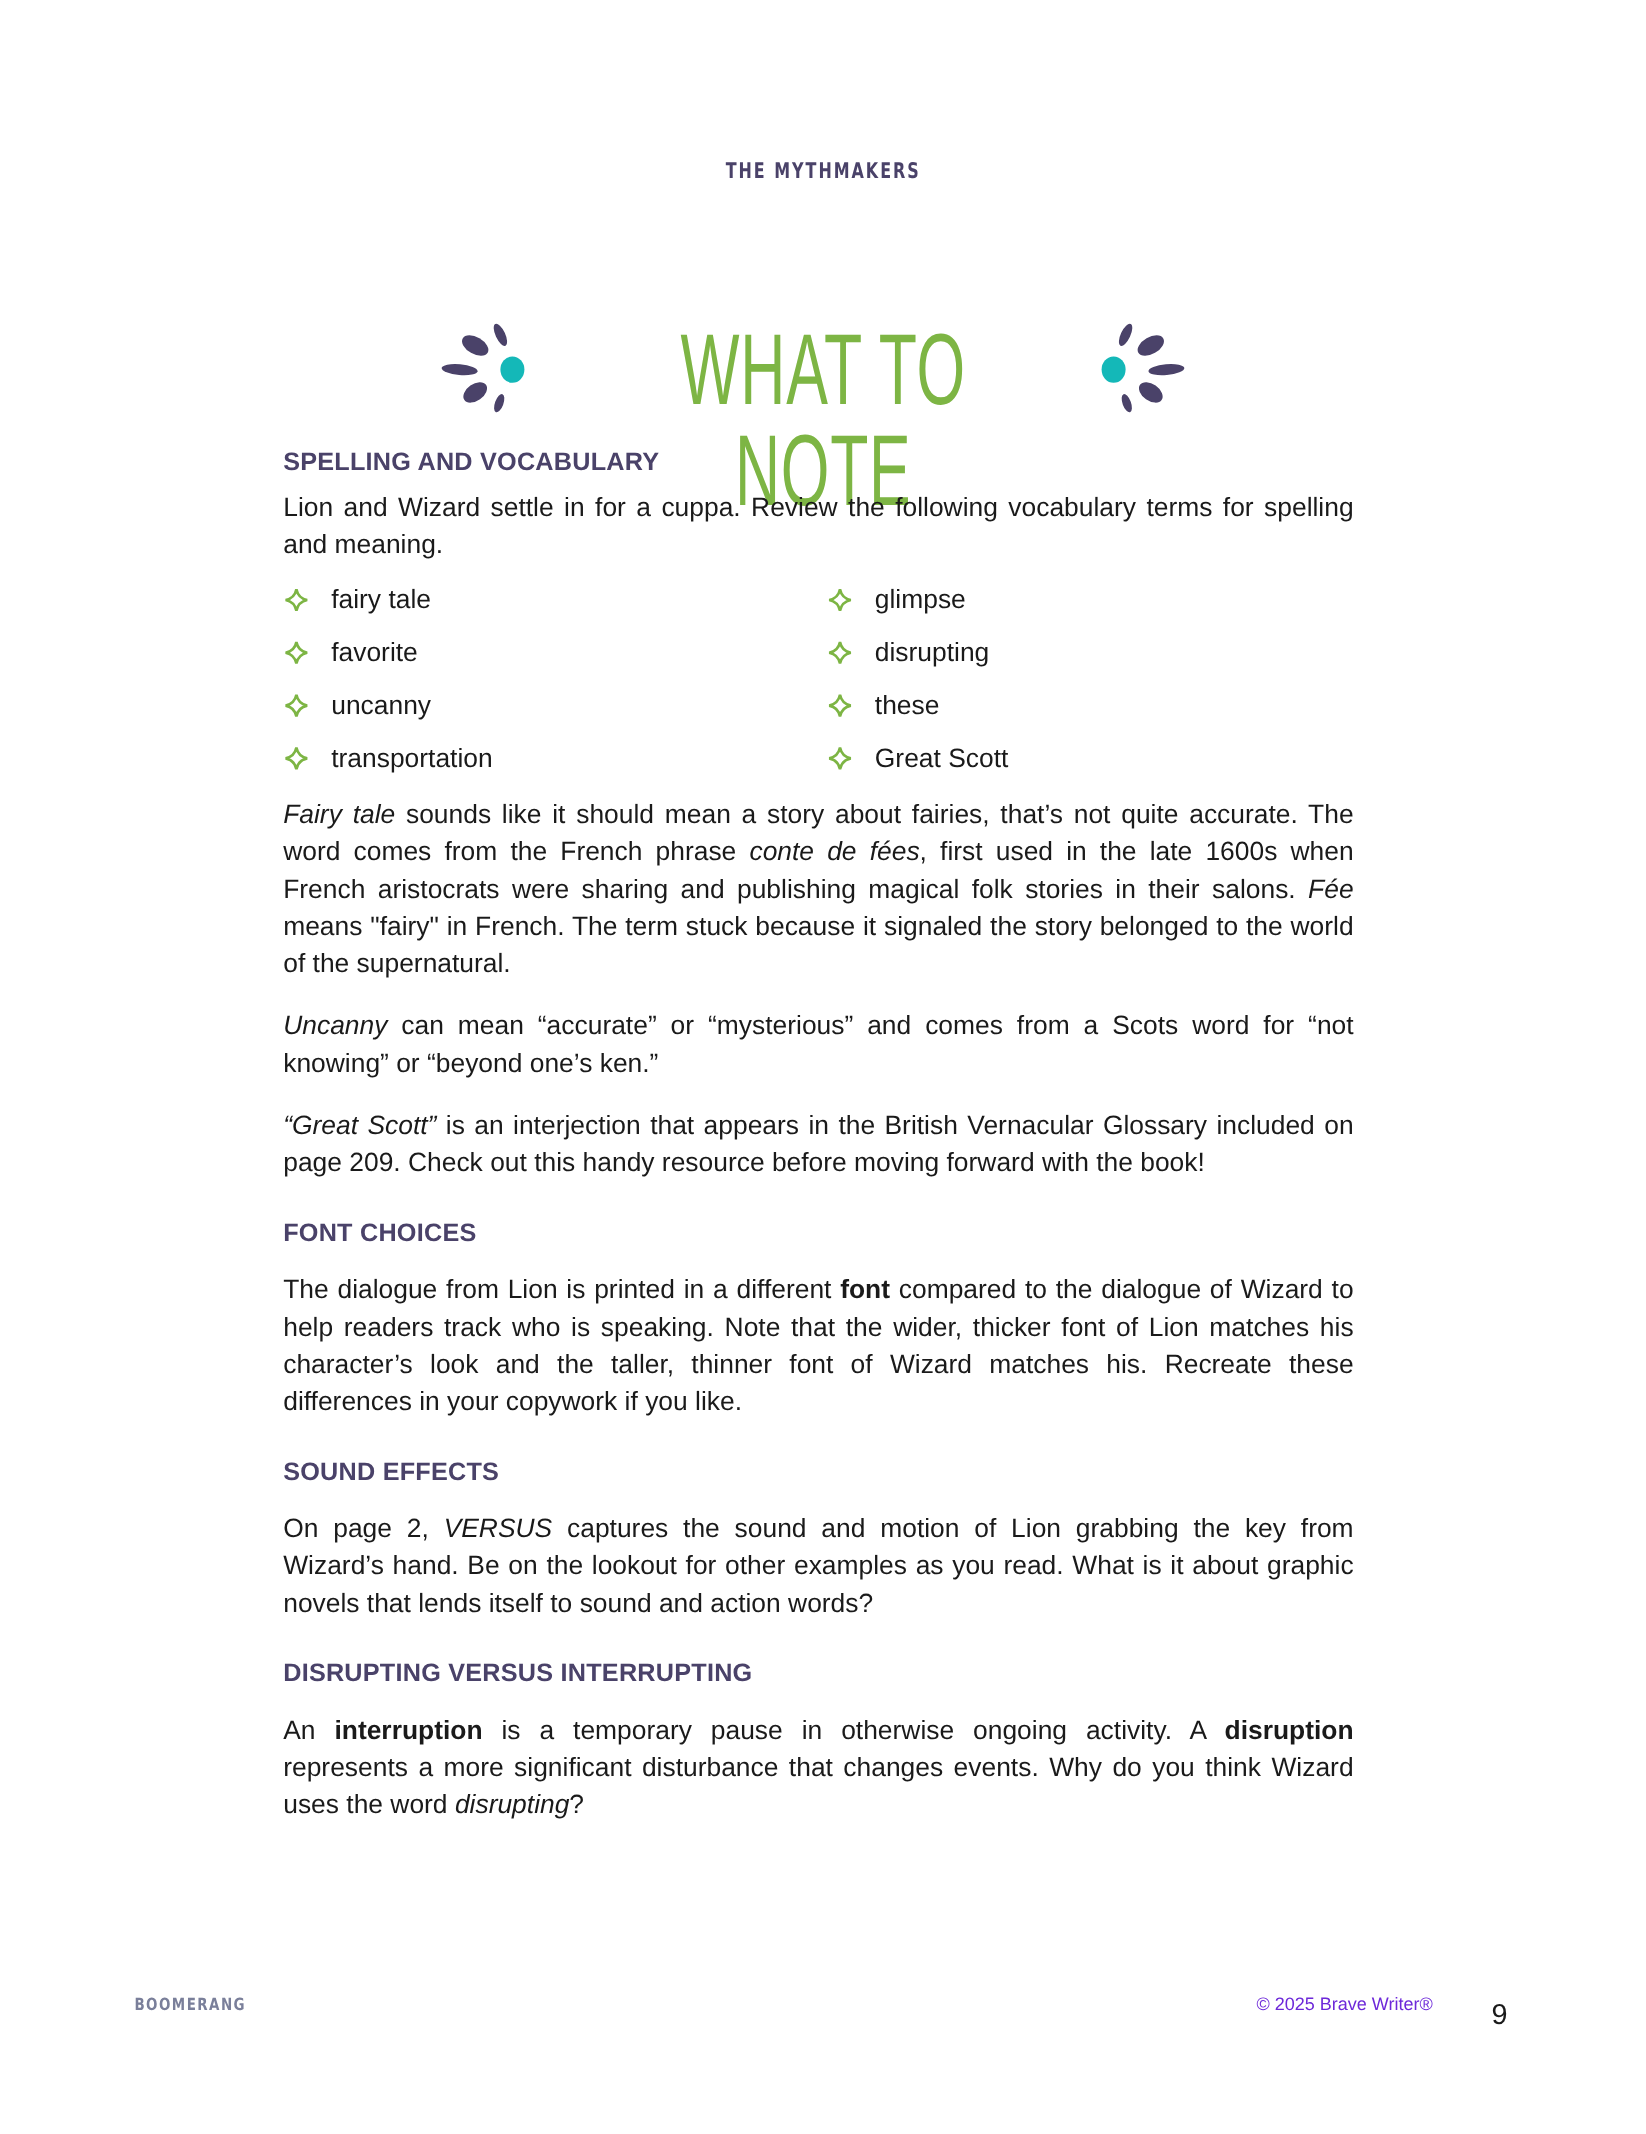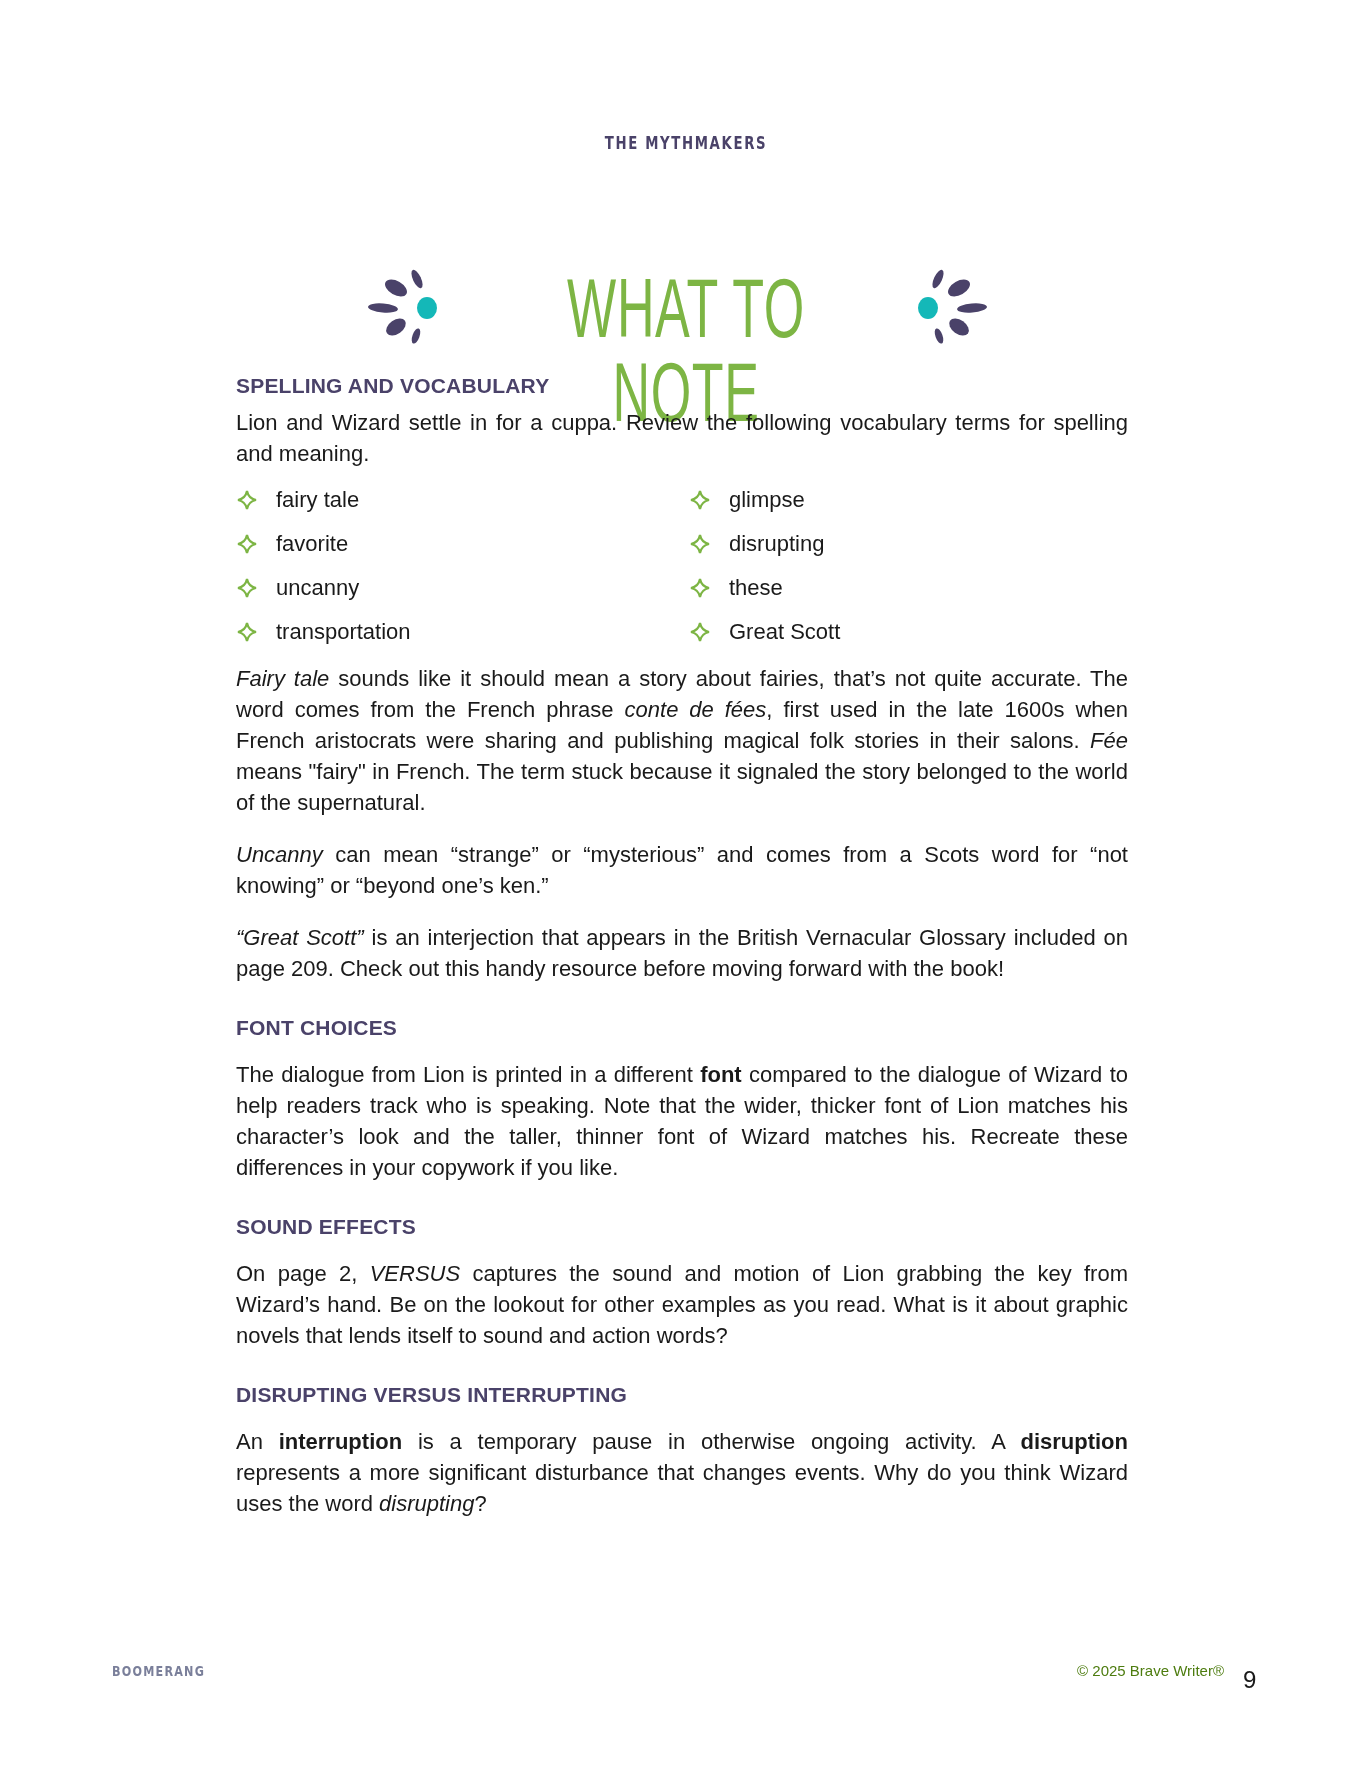--- a/index.html
+++ b/index.html
@@ -113,26 +113,26 @@
       font-family: "DejaVu Sans", sans-serif;
       font-size: 14px;
       font-weight: bold;
       letter-spacing: 1.5px;
       color: #7a7f9a;
       transform: scaleX(0.8);
       transform-origin: left;
     }
     .footer-text {
       position: absolute;
-      right: 148px;
+      right: 178px;
       top: 1662px;
       text-align: center;
       font-size: 15px;
       line-height: 18px;
-      color: #4d7c0f;
+      color: #6d28d9;
     }
     .page-number {
       position: absolute;
       left: 1243px;
       top: 1666px;
       font-size: 24px;
       color: #1a1a1a;
     }
   </style>
 </head>
@@ -212,21 +212,21 @@
       <div class="vocab-item">
         <svg class="sparkle" viewBox="0 0 22 22">
             <path d="M11 2 Q12.5 9.5 20 11 Q12.5 12.5 11 20 Q9.5 12.5 2 11 Q9.5 9.5 11 2 Z" fill="none" stroke="#7db544" stroke-width="2.2"></path>
           </svg>
         <span>Great Scott</span>
       </div>
     </div>
 
     <p class="p-fairy"><i>Fairy tale</i><span> sounds like it should mean a story about fairies, that’s not quite accurate. The word comes from the French phrase </span><i>conte de fées</i><span>, first used in the late 1600s when French aristocrats were sharing and publishing magical folk stories in their salons. </span><i>Fée</i><span> means "fairy" in French. The term stuck because it signaled the story belonged to the world of the supernatural.</span></p>
 
-    <p class="p-gap"><i>Uncanny</i><span> can mean “strange” or “mysterious” and comes from a Scots word for “not knowing” or “beyond one’s ken.”</span></p>
+    <p class="p-gap"><i>Uncanny</i><span> can mean “accurate” or “mysterious” and comes from a Scots word for “not knowing” or “beyond one’s ken.”</span></p>
 
     <p class="p-gap"><i>“Great Scott”</i><span> is an interjection that appears in the British Vernacular Glossary included on page 209. Check out this handy resource before moving forward with the book!</span></p>
   </section>
 
   <section class="h-gap">
     <h2>FONT CHOICES</h2>
     <p class="after-h"><span>The dialogue from Lion is printed in a different </span><b>font</b><span> compared to the dialogue of Wizard to help readers track who is speaking. Note that the wider, thicker font of Lion matches his character’s look and the taller, thinner font of Wizard matches his. Recreate these differences in your copywork if you like.</span></p>
   </section>
 
   <section class="h-gap">

